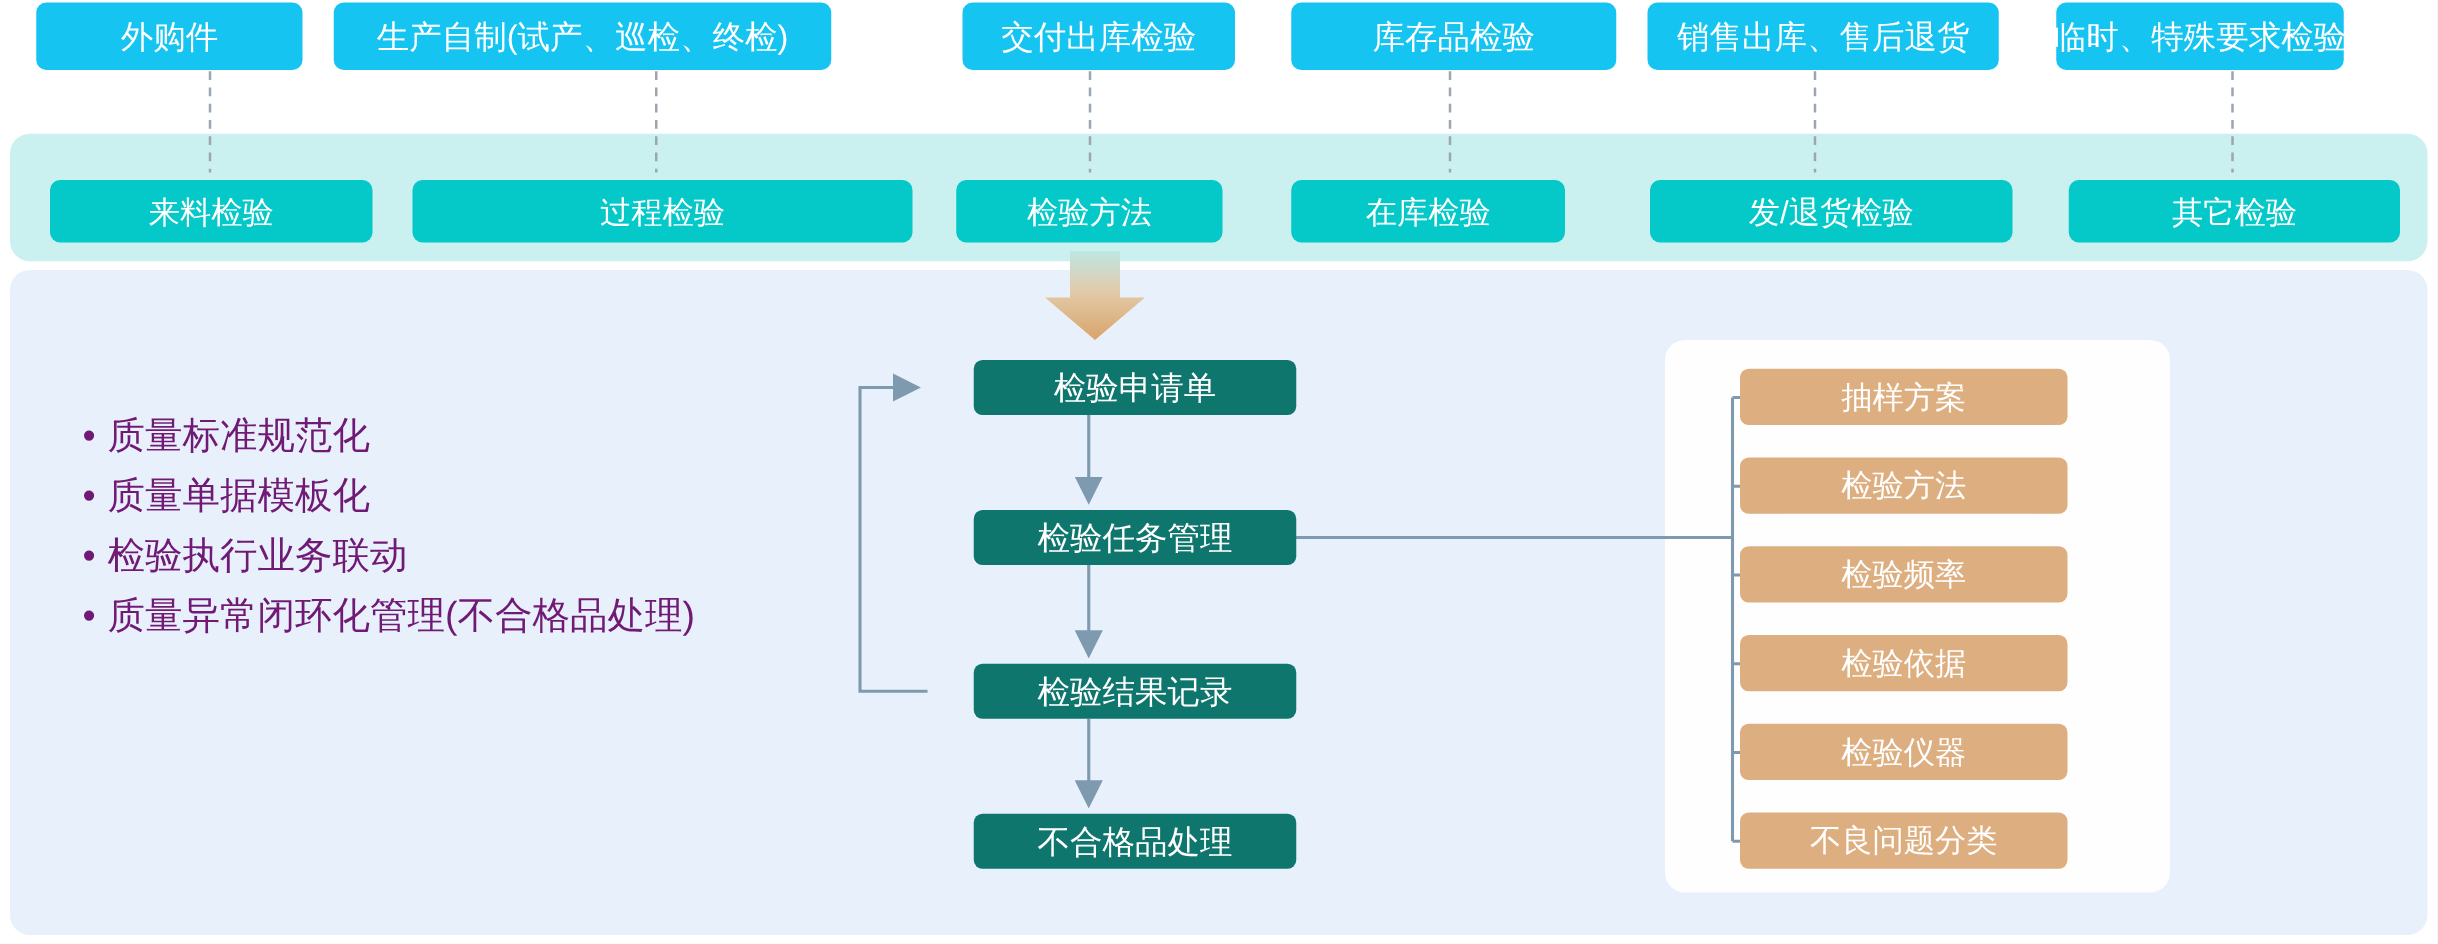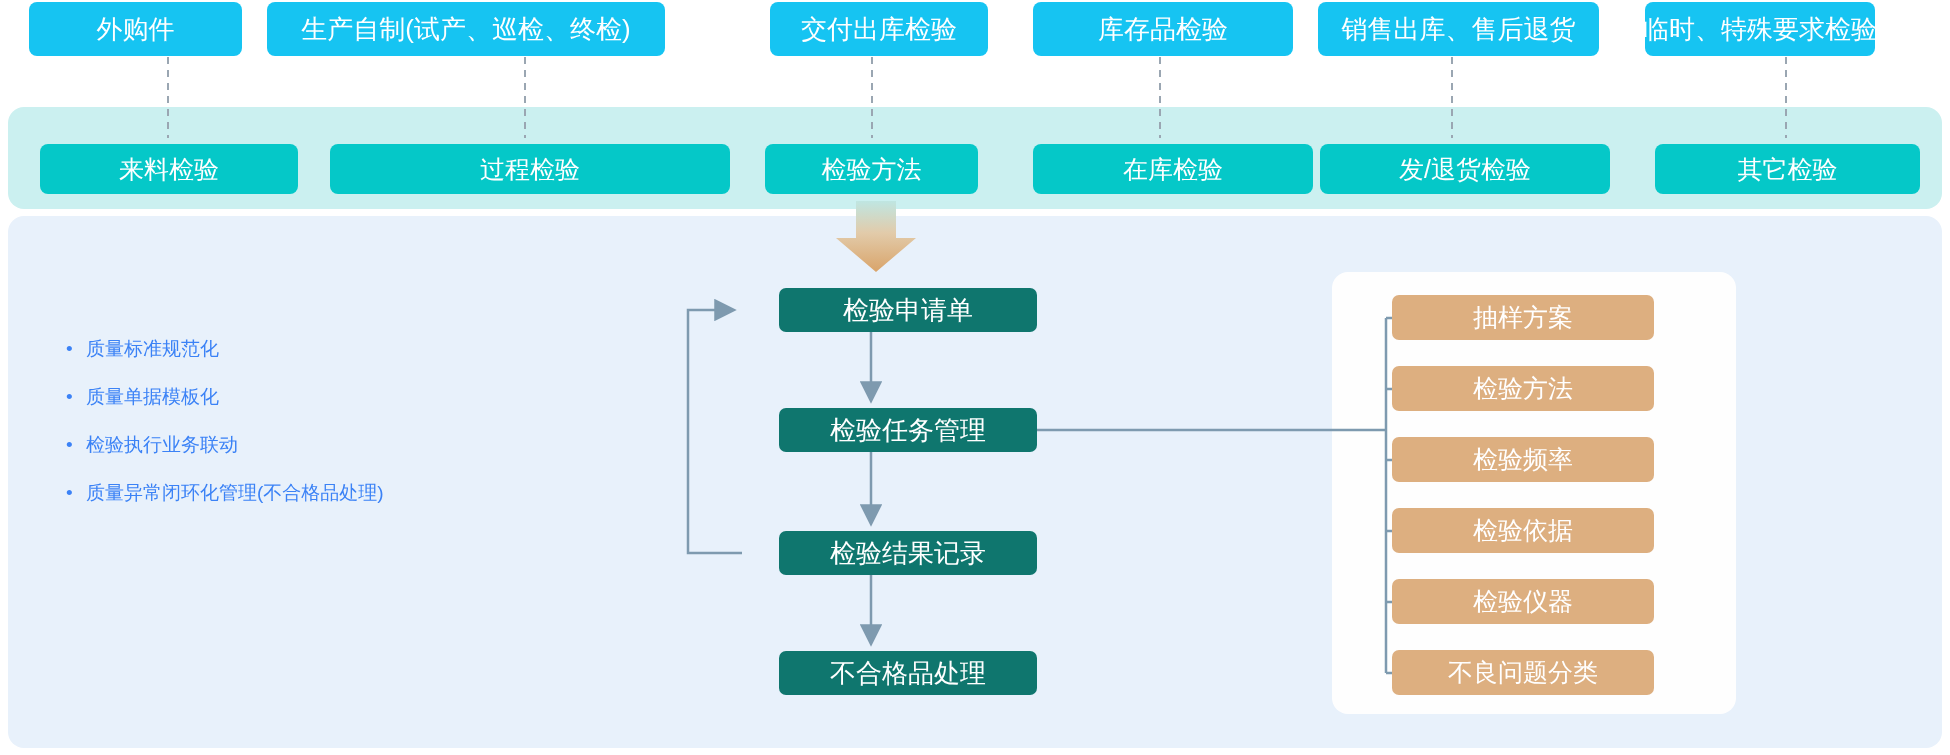--- a/index.html
+++ b/index.html
@@ -41,21 +41,21 @@
 
   
   .main-panel{
     position:absolute;left:8px;top:216px;width:1934px;height:532px;
     background:#E8F1FB;border-radius:16px;
   }
 
   
   .bullets{
     position:absolute;left:66px;top:325px;width:560px;
-    color:#3b82f6;font-size:19px;line-height:48px;
+    color:#701a75;font-size:30px;line-height:48px;
   }
   .bullets .li{white-space:nowrap;}
   .bullets .dot{display:inline-block;width:20px;}
 
   
   .flow-box{
     position:absolute;width:258px;height:44px;
     background:#0f766e;border-radius:7px;
     color:#ffffff;font-size:26px;
     display:flex;align-items:center;justify-content:center;
@@ -142,21 +142,21 @@
     <div class="src-chip" style="left:267px;width:398px;">生产自制(试产、巡检、终检)</div>
     <div class="src-chip" style="left:770px;width:218px;">交付出库检验</div>
     <div class="src-chip" style="left:1033px;width:260px;">库存品检验</div>
     <div class="src-chip" style="left:1318px;width:281px;">销售出库、售后退货</div>
     <div class="src-chip" style="left:1645px;width:230px;">临时、特殊要求检验</div>
   </div>
 
   <div class="type-chip" style="left:40px;width:258px;">来料检验</div>
   <div class="type-chip" style="left:330px;width:400px;">过程检验</div>
   <div class="type-chip" style="left:765px;width:213px;">检验方法</div>
-  <div class="type-chip" style="left:1033px;width:280px;">在库检验</div>
+  <div class="type-chip" style="left:1033px;width:219px;">在库检验</div>
   <div class="type-chip" style="left:1320px;width:290px;">发/退货检验</div>
   <div class="type-chip" style="left:1655px;width:265px;">其它检验</div>
 
   <div class="bullets">
     <div class="li"><span class="dot">•</span><span>质量标准规范化</span></div>
     <div class="li"><span class="dot">•</span><span>质量单据模板化</span></div>
     <div class="li"><span class="dot">•</span><span>检验执行业务联动</span></div>
     <div class="li"><span class="dot">•</span><span>质量异常闭环化管理(不合格品处理)</span></div>
   </div>
 

